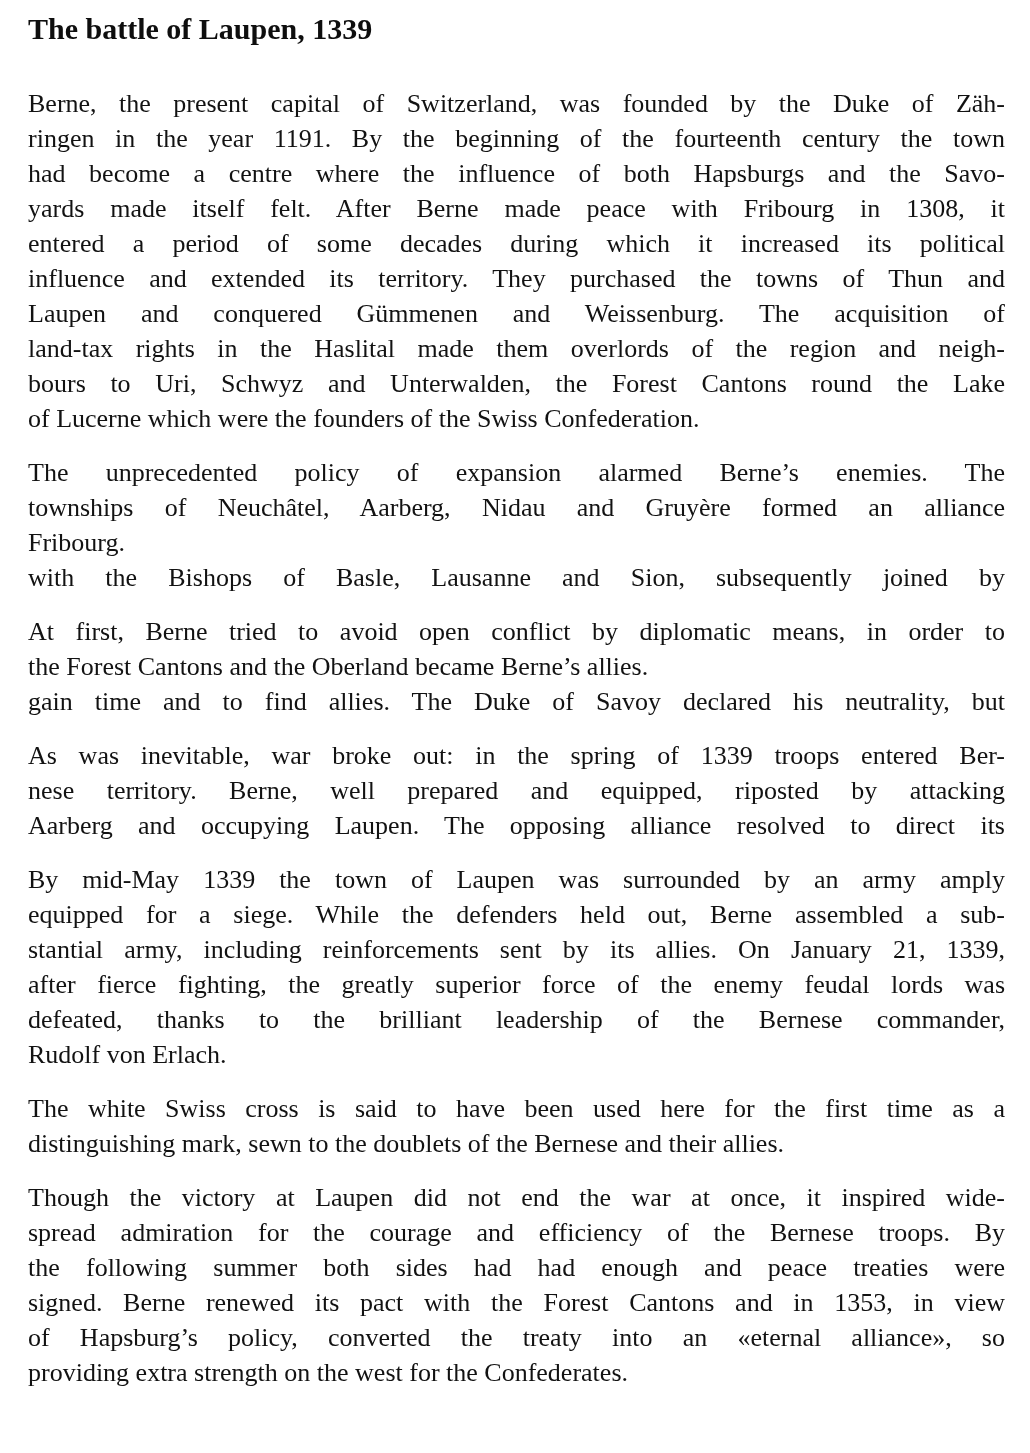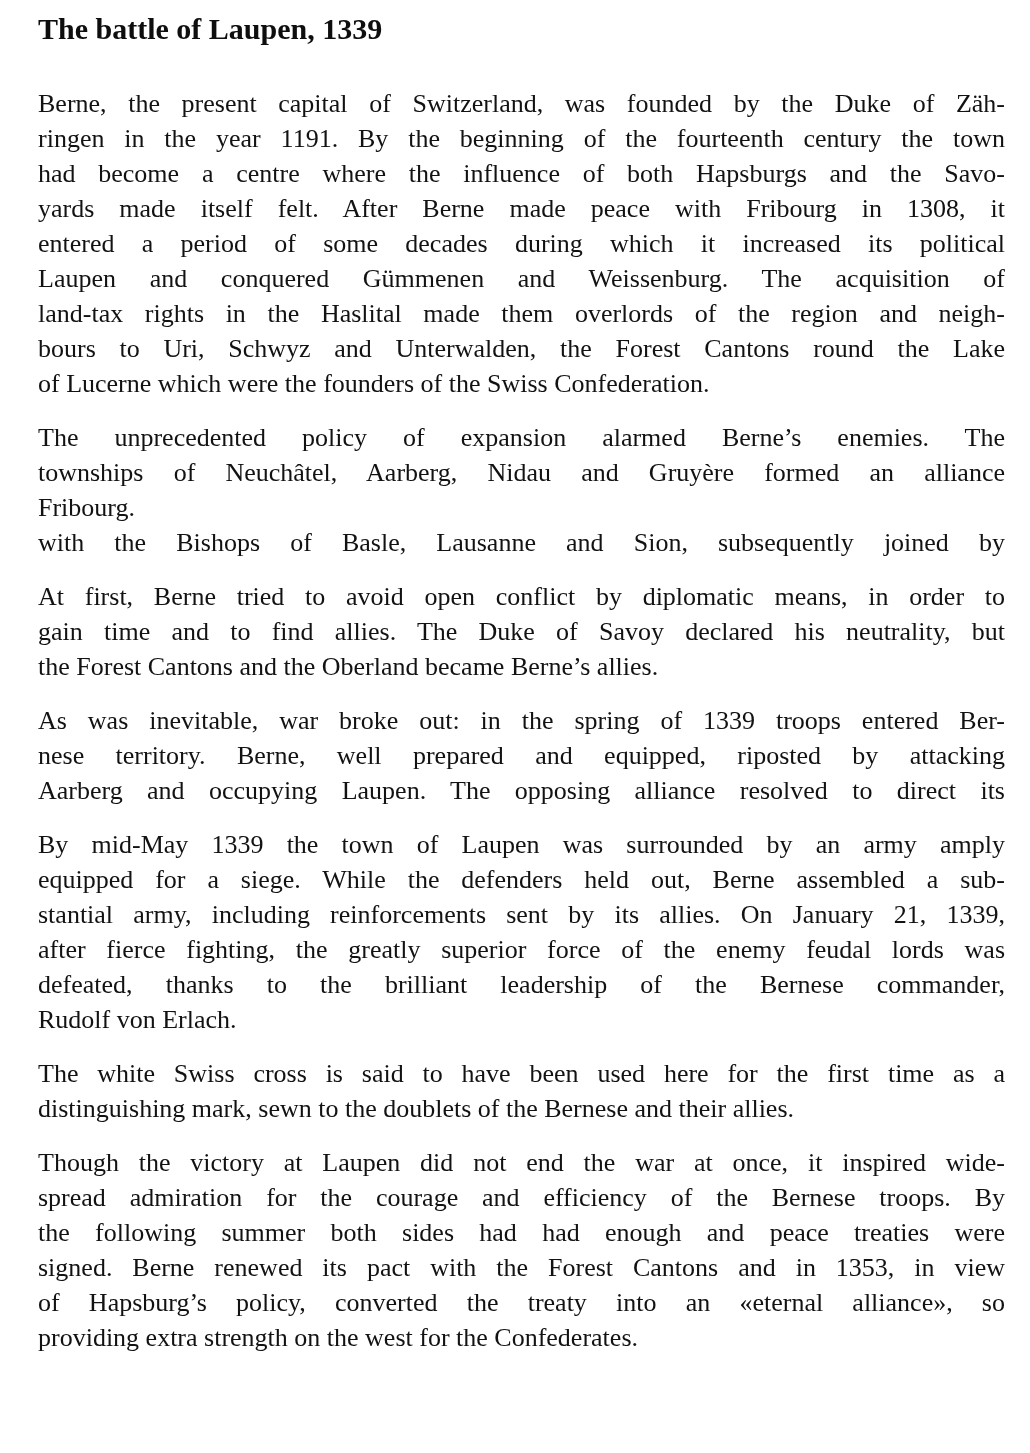--- a/index.html
+++ b/index.html
@@ -5,21 +5,21 @@
   html, body {
     margin: 0;
     padding: 0;
     background: #ffffff;
   }
   .page {
     width: 1030px;
     height: 1453px;
     background: #ffffff;
     box-sizing: border-box;
-    padding: 12px 25px 0 38px;
+    padding: 12px 25px 0 28px;
     font-family: "Liberation Serif", "DejaVu Serif", serif;
     color: #121212;
     overflow: hidden;
   }
   h1.doc-title {
     font-size: 30px;
     line-height: 34px;
     font-weight: 700;
     margin: 0 0 40px 0;
     letter-spacing: 0px;
@@ -46,35 +46,36 @@
 
 <div class="page">
   <h1 class="doc-title">The battle of Laupen, 1339</h1>
   <div class="body-text" id="body-text">
       <p>
         <span class="ln">Berne, the present capital of Switzerland, was founded by the Duke of Zäh-</span>
         <span class="ln">ringen in the year 1191. By the beginning of the fourteenth century the town</span>
         <span class="ln">had become a centre where the influence of both Hapsburgs and the Savo-</span>
         <span class="ln">yards made itself felt. After Berne made peace with Fribourg in 1308, it</span>
         <span class="ln">entered a period of some decades during which it increased its political</span>
+        <span class="ln">influence and extended its territory. They purchased the towns of Thun and</span>
         <span class="ln">Laupen and conquered Gümmenen and Weissenburg. The acquisition of</span>
         <span class="ln">land-tax rights in the Haslital made them overlords of the region and neigh-</span>
         <span class="ln">bours to Uri, Schwyz and Unterwalden, the Forest Cantons round the Lake</span>
         <span class="ln last">of Lucerne which were the founders of the Swiss Confederation.</span>
       </p>
       <p>
         <span class="ln">The unprecedented policy of expansion alarmed Berne’s enemies. The</span>
         <span class="ln">townships of Neuchâtel, Aarberg, Nidau and Gruyère formed an alliance</span>
         <span class="ln last">Fribourg.</span>
         <span class="ln">with the Bishops of Basle, Lausanne and Sion, subsequently joined by</span>
       </p>
       <p>
         <span class="ln">At first, Berne tried to avoid open conflict by diplomatic means, in order to</span>
+        <span class="ln last">the Forest Cantons and the Oberland became Berne’s allies.</span>
         <span class="ln">gain time and to find allies. The Duke of Savoy declared his neutrality, but</span>
-        <span class="ln last">the Forest Cantons and the Oberland became Berne’s allies.</span>
       </p>
       <p>
         <span class="ln">As was inevitable, war broke out: in the spring of 1339 troops entered Ber-</span>
         <span class="ln">nese territory. Berne, well prepared and equipped, riposted by attacking</span>
         <span class="ln">Aarberg and occupying Laupen. The opposing alliance resolved to direct its</span>
       </p>
       <p>
         <span class="ln">By mid-May 1339 the town of Laupen was surrounded by an army amply</span>
         <span class="ln">equipped for a siege. While the defenders held out, Berne assembled a sub-</span>
         <span class="ln">stantial army, including reinforcements sent by its allies. On January 21, 1339,</span>

